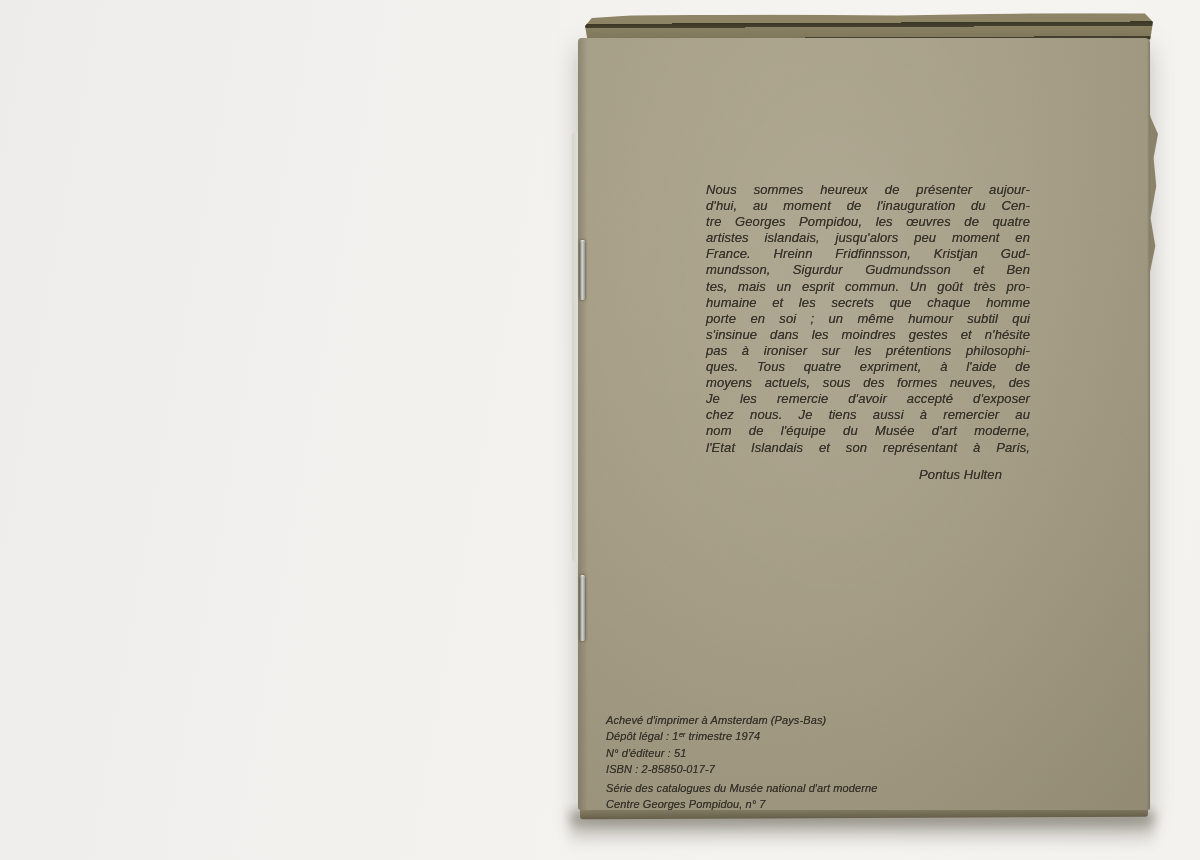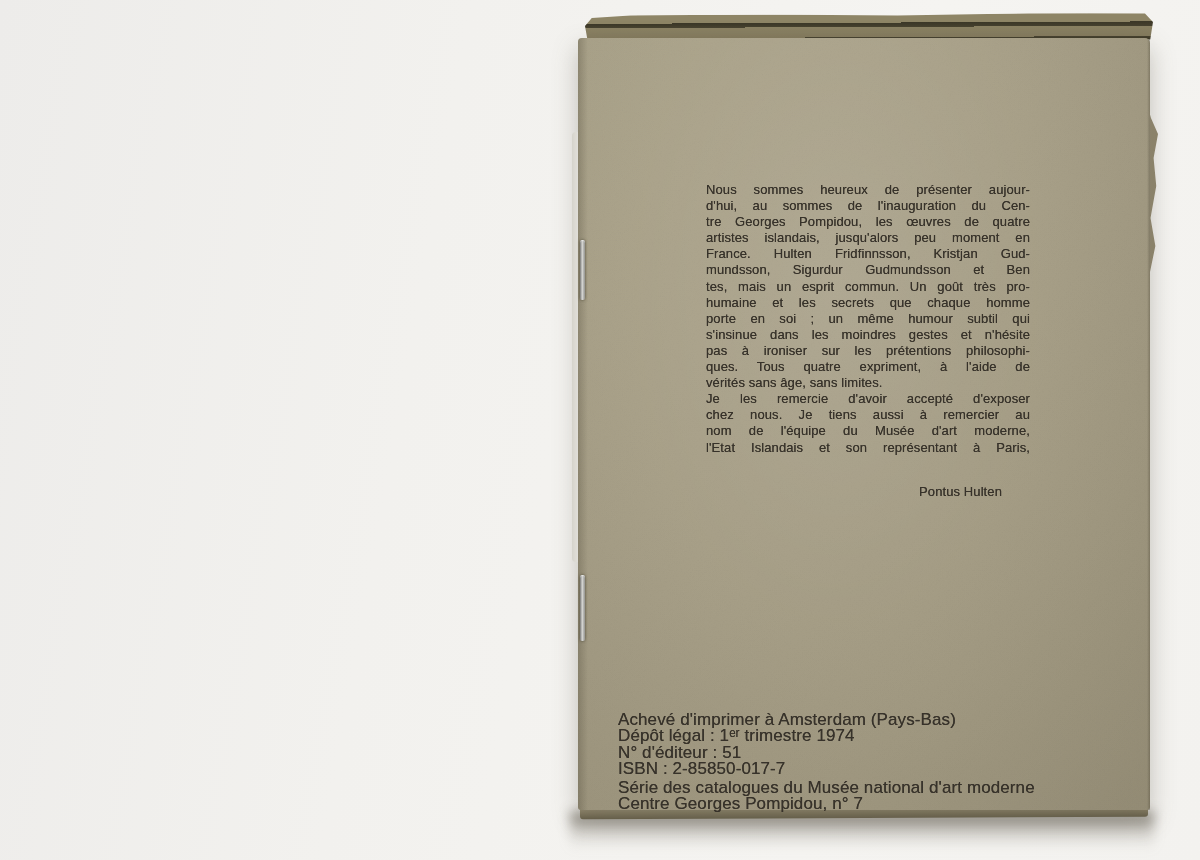--- a/index.html
+++ b/index.html
@@ -5,20 +5,21 @@
   html, body {
     margin: 0; padding: 0;
     width: 1200px; height: 860px;
     overflow: hidden;
     font-family: "Liberation Sans", "DejaVu Sans", sans-serif;
   }
   .backdrop {
     position: absolute; left: 0; top: 0;
     width: 1200px; height: 860px;
     background: linear-gradient(100deg, #edecea 0%, #f2f1ee 35%, #f5f4f1 70%, #f3f2ef 100%);
+    font-style: italic;
   }
   .booklet {
     position: absolute; left: 570px; top: 12px;
     width: 600px; height: 840px;
   }
   
   .top-edge {
     position: absolute; left: 15px; top: 2px;
     width: 568px; height: 27px;
     background: linear-gradient(to bottom,
@@ -117,31 +118,31 @@
   }
   .letter .tline {
     text-align: justify;
     text-align-last: justify;
     white-space: nowrap;
   }
   .letter .tline.last {
     text-align-last: left;
   }
   .signature {
-    margin-top: 28px;
+    margin-top: 11px;
     text-align: right;
     padding-right: 28px;
     white-space: nowrap;
   }
   
   .colophon {
-    position: absolute; left: 40px; top: 674px;
+    position: absolute; left: 28px; top: 674px;
     width: 480px;
     color: #37322a;
-    font-size: 17px;
+    font-size: 11px;
     line-height: 16.3px;
     letter-spacing: 0.1px;
     text-shadow: 0 0 0.5px rgba(55,50,42,0.85);
   }
   .colophon .cline { white-space: nowrap; }
   .colophon .cline:nth-child(5) { margin-top: 3px; }
 </style>
 </head>
 <body>
 
@@ -165,32 +166,32 @@
         </filter>
         <rect width="100%" height="100%" filter="url(#grainF)"></rect>
       </svg>
       <div class="lighting"></div>
       <div class="left-edge-shade"></div>
       <div class="right-edge-line"></div>
 
       <div class="letter">
         <div class="paragraph">
             <div class="tline">Nous sommes heureux de présenter aujour-</div>
-            <div class="tline">d'hui, au sommes de l'inauguration du Cen-</div>
+            <div class="tline">d'hui, au moment de l'inauguration du Cen-</div>
             <div class="tline">tre Georges Pompidou, les œuvres de quatre</div>
             <div class="tline">artistes islandais, jusqu'alors peu moment en</div>
-            <div class="tline">France. Hulten Fridfinnsson, Kristjan Gud-</div>
+            <div class="tline">France. Hreinn Fridfinnsson, Kristjan Gud-</div>
             <div class="tline">mundsson, Sigurdur Gudmundsson et Ben</div>
             <div class="tline">tes, mais un esprit commun. Un goût très pro-</div>
             <div class="tline">humaine et les secrets que chaque homme</div>
             <div class="tline">porte en soi ; un même humour subtil qui</div>
             <div class="tline">s'insinue dans les moindres gestes et n'hésite</div>
             <div class="tline">pas à ironiser sur les prétentions philosophi-</div>
             <div class="tline">ques. Tous quatre expriment, à l'aide de</div>
-            <div class="tline last">vérités sans âge, sans limites.</div>
+            <div class="tline">moyens actuels, sous des formes neuves, des</div>
           </div>
         <div class="paragraph">
             <div class="tline">Je les remercie d'avoir accepté d'exposer</div>
             <div class="tline">chez nous. Je tiens aussi à remercier au</div>
             <div class="tline">nom de l'équipe du Musée d'art moderne,</div>
             <div class="tline">l'Etat Islandais et son représentant à Paris,</div>
           </div>
         <div class="signature">Pontus Hulten</div>
       </div>
 

